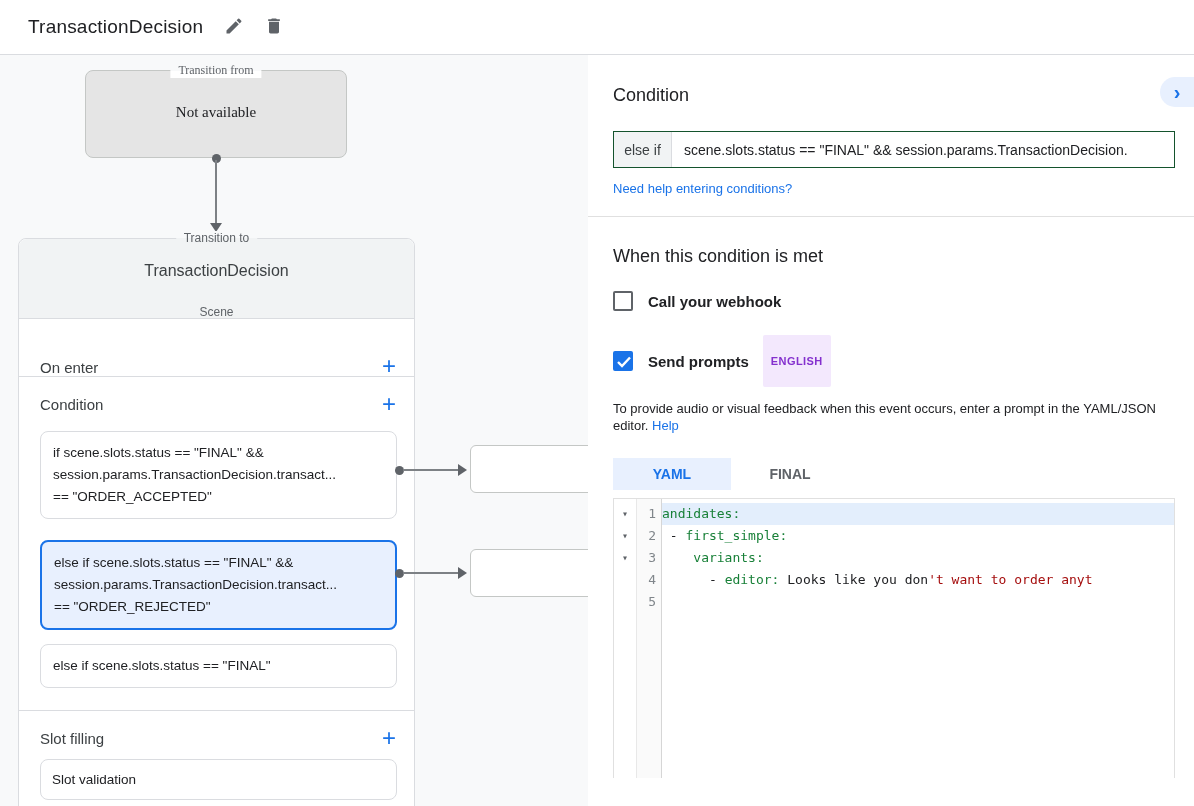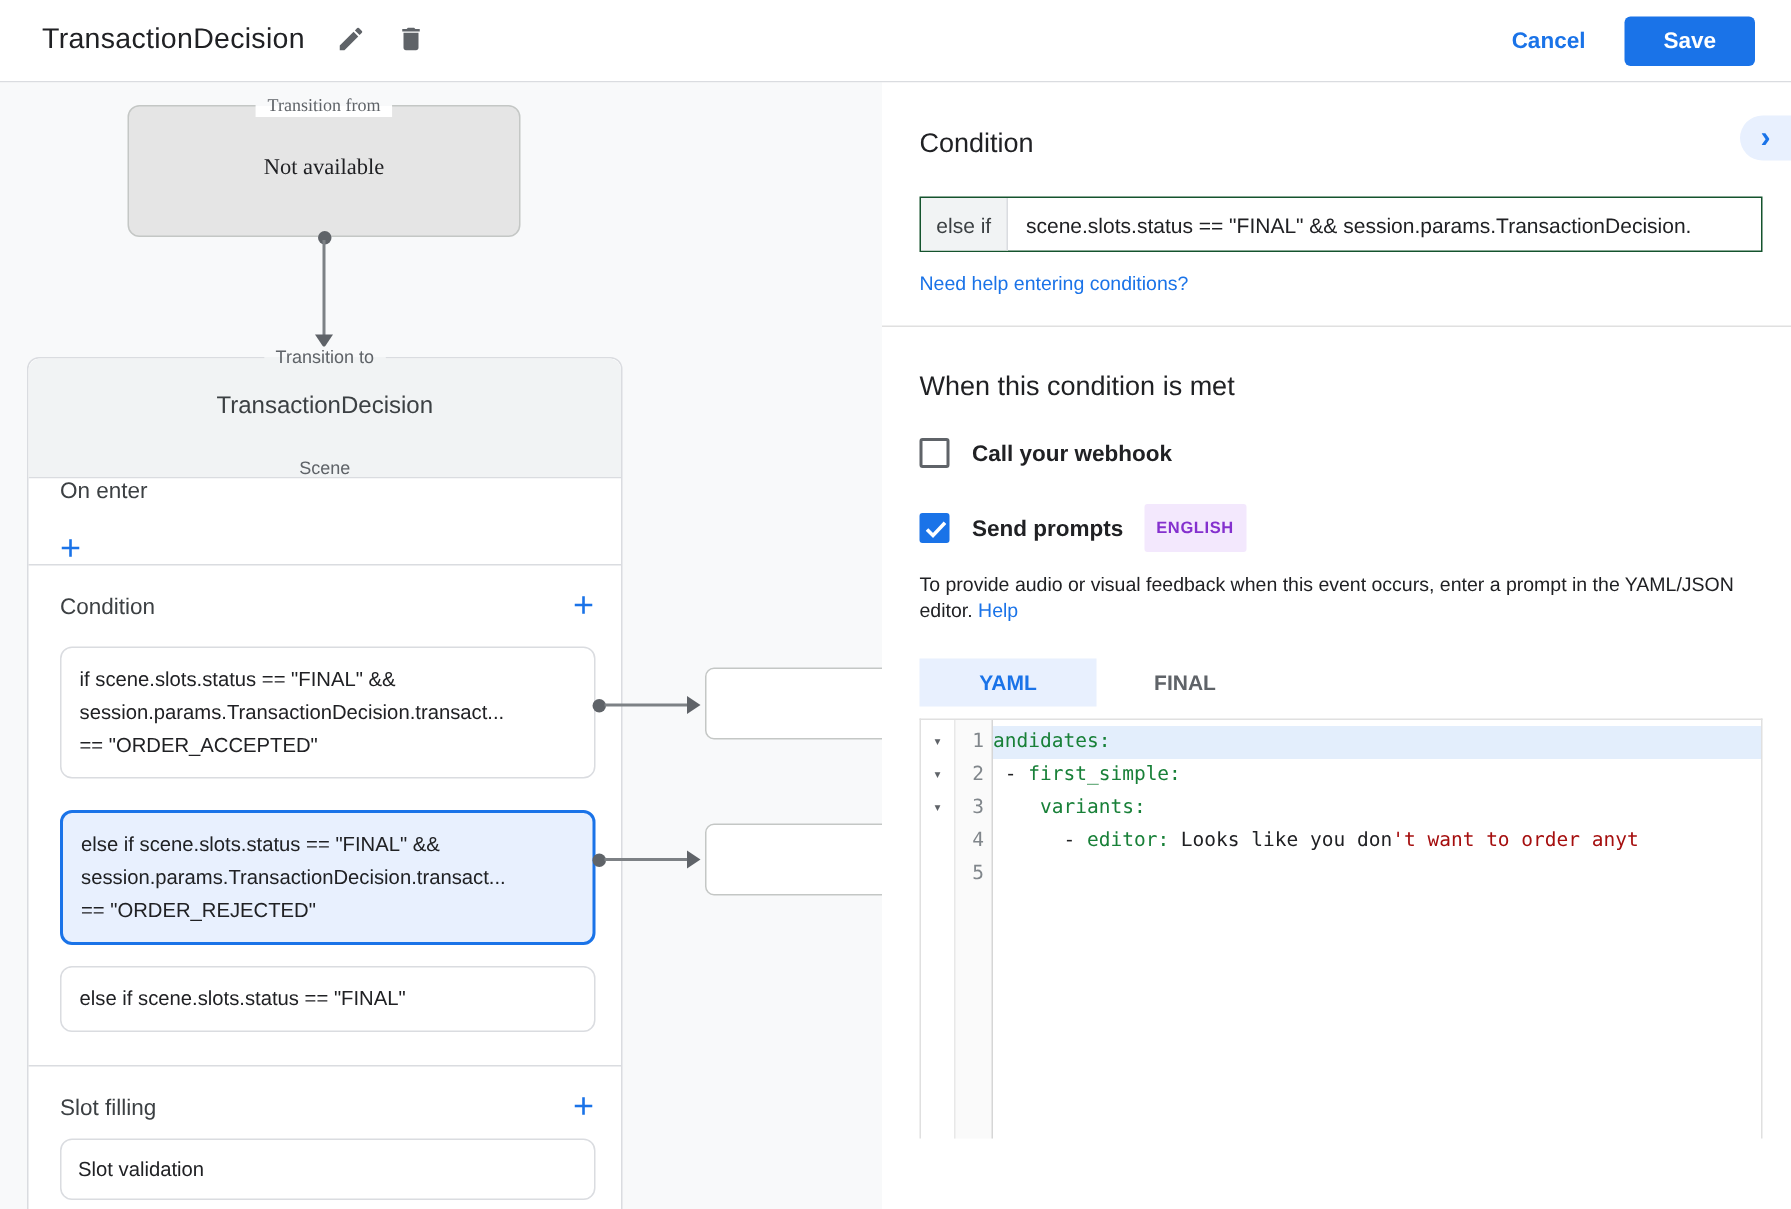--- a/index.html
+++ b/index.html
@@ -48,22 +48,22 @@
 
   
   .tto { position:absolute; left:18px; top:183px; width:397px; height:660px;
     background:#fff; border:1px solid #dadce0; border-radius:8px; }
   .legend.on-header { background:linear-gradient(#f8f9fa 50%, #f1f3f4 50%); }
   .tto-header { height:80px; background:#f1f3f4; border-bottom:1px solid #dadce0;
     border-radius:8px 8px 0 0; text-align:center; padding-top:23px; }
   .scene-name { font-size:16px; color:#3c4043; }
   .scene-type { font-size:12px; color:#5f6368; margin-top:25px; }
 
-  .row-onenter { height:58px; display:flex; align-items:flex-start;
-    justify-content:space-between; padding:0 18px 0 21px; border-bottom:1px solid #dadce0;flex-direction:column; }
+  .row-onenter { height:58px; display:flex; align-items:flex-end;
+    justify-content:space-between; padding:0 18px 0 21px; border-bottom:1px solid #dadce0; }
   .section-label { font-size:15px; color:#3c4043; }
   .plus-btn { border:none; background:none; color:#1a73e8; font-size:24px;
     font-weight:400; cursor:pointer; line-height:20px; font-family:inherit; }
 
   .section { padding:17px 18px 0 21px; }
   .section-head { display:flex; align-items:center; justify-content:space-between;
     margin-bottom:17px; }
   .cond-card { width:357px; background:#fff; border:1px solid #dadce0; border-radius:8px;
     padding:10px 12px; font-size:13.5px; line-height:22px; color:#202124;
     white-space:pre-line; margin-bottom:21px; cursor:pointer; }
@@ -94,21 +94,21 @@
   .panel-divider { border:none; border-top:1px solid #e0e0e0; margin-top:19px; }
 
   .when-met { padding-top:29px; }
   .check-row { display:flex; align-items:center; margin-top:24px; cursor:pointer; }
   .checkbox { width:20px; height:20px; border:2px solid #5f6368; border-radius:2px;
     background:#fff; flex:none; }
   .checkbox.checked { background:#1a73e8; border-color:#1a73e8; position:relative; }
   .checkbox.checked svg { position:absolute; left:2px; top:3px; }
   .check-label { margin-left:15px; font-size:15px; font-weight:700; color:#202124; }
   .lang-badge { margin-left:14px; background:#f3e8fd; color:#8430ce; font-size:11px;
-    font-weight:700; letter-spacing:.4px; padding:10px 8px; border-radius:2px; }
+    font-weight:700; letter-spacing:.4px; padding:20px 8px; border-radius:2px; }
   .feedback-text { margin-top:13px; font-size:13px; line-height:17px; color:#202124;
     width:565px; }
   .inline-link { color:#1a73e8; cursor:pointer; text-decoration:none; }
 
   .tabs { margin-top:24px; display:flex; }
   .tab { width:118px; height:32px; display:flex; align-items:center; justify-content:center;
     font-size:14px; font-weight:700; color:#5f6368; cursor:pointer; }
   .tab.active { background:#e8f0fe; color:#1a73e8; }
 
   .editor { margin-top:8px; width:562px; height:280px; border:1px solid #e0e0e0;
@@ -141,24 +141,20 @@
           </svg>
       </span>
     </button>
     <button class="icon-btn">
       <span>
         <svg viewBox="0 0 24 24" width="20" height="20" fill="#5f6368">
             <path d="M6 19c0 1.1.9 2 2 2h8c1.1 0 2-.9 2-2V7H6v12zM19 4h-3.5l-1-1h-5l-1 1H5v2h14V4z"></path>
           </svg>
       </span>
     </button>
-  </span>
-  <span class="topbar-actions">
-    <button class="cancel-btn">Cancel</button>
-    <button class="save-btn">Save</button>
   </span>
 </div>
 
 <div class="main">
 
   <div class="canvas">
 
     <div class="tfrom">
       <span class="legend on-gray">Transition from</span>
       <div class="tfrom-value">Not available</div>

